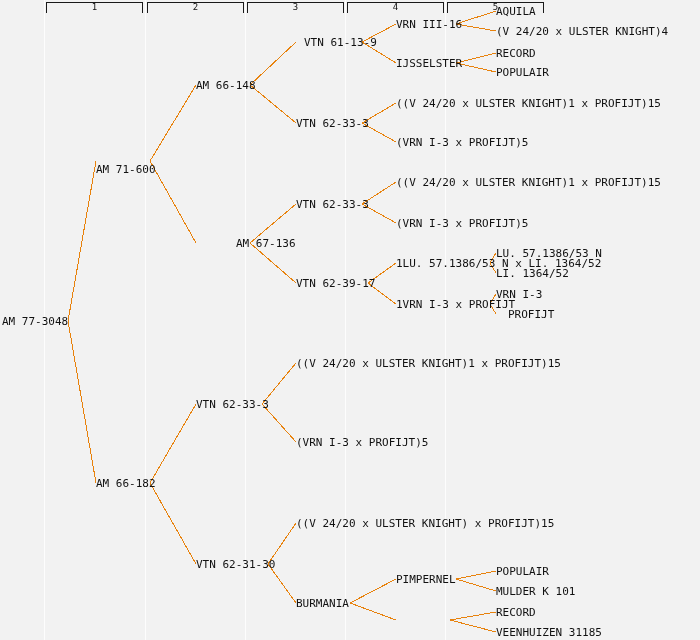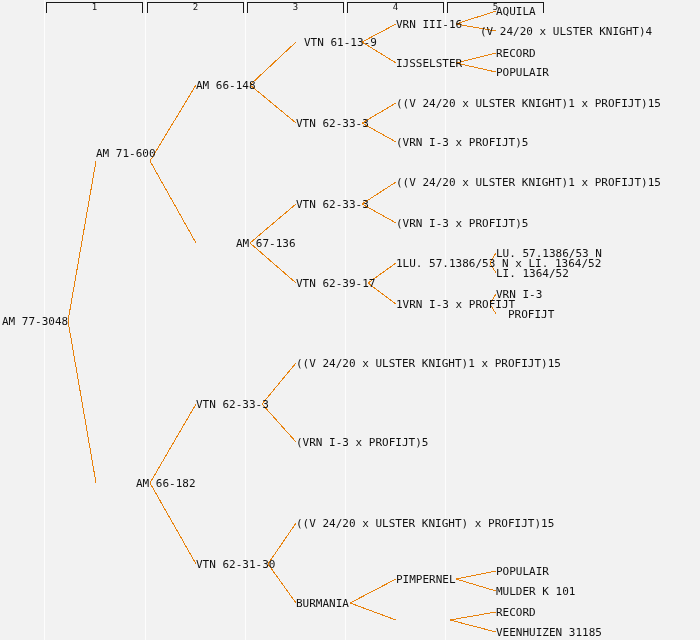--- a/index.html
+++ b/index.html
@@ -107,22 +107,22 @@
       </div>
       <div class="gen-header" style="left: 347px; top: 2px; width: 97px;">
         <div class="num">4</div>
       </div>
       <div class="gen-header" style="left: 447px; top: 2px; width: 97px;">
         <div class="num">5</div>
       </div>
     </div>
   <div id="nodes">
       <div class="node" style="left: 2px; top: 316px; color: rgb(17, 17, 17);">AM 77-3048</div>
-      <div class="node" style="left: 96px; top: 148px; color: rgb(17, 17, 17);">AM 71-600</div>
-      <div class="node" style="left: 96px; top: 478px; color: rgb(17, 17, 17); margin-left: 40px;">AM 66-182</div>
+      <div class="node" style="left: 96px; top: 164px; color: rgb(17, 17, 17);">AM 71-600</div>
+      <div class="node" style="left: 96px; top: 478px; color: rgb(17, 17, 17);">AM 66-182</div>
       <div class="node" style="left: 196px; top: 80px; color: rgb(17, 17, 17);">AM 66-148</div>
       <div class="node" style="left: 196px; top: 238px; color: rgb(17, 17, 17); margin-left: 40px;">AM 67-136</div>
       <div class="node" style="left: 196px; top: 399px; color: rgb(17, 17, 17);">VTN 62-33-3</div>
       <div class="node" style="left: 196px; top: 559px; color: rgb(17, 17, 17);">VTN 62-31-30</div>
       <div class="node" style="left: 304px; top: 37px; color: rgb(17, 17, 17);">VTN 61-13-9</div>
       <div class="node" style="left: 296px; top: 118px; color: rgb(17, 17, 17);">VTN 62-33-3</div>
       <div class="node" style="left: 296px; top: 199px; color: rgb(17, 17, 17);">VTN 62-33-3</div>
       <div class="node" style="left: 296px; top: 278px; color: rgb(17, 17, 17);">VTN 62-39-17</div>
       <div class="node" style="left: 296px; top: 358px; color: rgb(17, 17, 17);">((V 24/20 x ULSTER KNIGHT)1 x PROFIJT)15</div>
       <div class="node" style="left: 296px; top: 437px; color: rgb(17, 17, 17);">(VRN I-3 x PROFIJT)5</div>
@@ -132,21 +132,21 @@
       <div class="node" style="left: 396px; top: 58px; color: rgb(17, 17, 17);">IJSSELSTER</div>
       <div class="node" style="left: 396px; top: 98px; color: rgb(17, 17, 17);">((V 24/20 x ULSTER KNIGHT)1 x PROFIJT)15</div>
       <div class="node" style="left: 396px; top: 137px; color: rgb(17, 17, 17);">(VRN I-3 x PROFIJT)5</div>
       <div class="node" style="left: 396px; top: 177px; color: rgb(17, 17, 17);">((V 24/20 x ULSTER KNIGHT)1 x PROFIJT)15</div>
       <div class="node" style="left: 396px; top: 218px; color: rgb(17, 17, 17);">(VRN I-3 x PROFIJT)5</div>
       <div class="node" style="left: 396px; top: 258px; color: rgb(17, 17, 17);">1LU. 57.1386/53 N x LI. 1364/52</div>
       <div class="node" style="left: 396px; top: 299px; color: rgb(17, 17, 17);">1VRN I-3 x PROFIJT</div>
       <div class="node" style="left: 396px; top: 574px; color: rgb(17, 17, 17);">PIMPERNEL</div>
       <div class="node" style="left: 396px; top: 615px; color: rgb(17, 17, 17); margin-top: 38px;">LIBERTAS</div>
       <div class="node" style="left: 496px; top: 6px; color: rgb(17, 17, 17);">AQUILA</div>
-      <div class="node" style="left: 480px; top: 26px; color: rgb(17, 17, 17);">(V 24/20 x ULSTER KNIGHT)4</div>
+      <div class="node" style="left: 496px; top: 26px; color: rgb(17, 17, 17);">(V 24/20 x ULSTER KNIGHT)4</div>
       <div class="node" style="left: 496px; top: 48px; color: rgb(17, 17, 17);">RECORD</div>
       <div class="node" style="left: 496px; top: 67px; color: rgb(17, 17, 17);">POPULAIR</div>
       <div class="node" style="left: 496px; top: 248px; color: rgb(17, 17, 17);">LU. 57.1386/53 N</div>
       <div class="node" style="left: 496px; top: 268px; color: rgb(17, 17, 17);">LI. 1364/52</div>
       <div class="node" style="left: 496px; top: 289px; color: rgb(17, 17, 17);">VRN I-3</div>
       <div class="node" style="left: 508px; top: 309px; color: rgb(17, 17, 17);">PROFIJT</div>
       <div class="node" style="left: 496px; top: 566px; color: rgb(17, 17, 17);">POPULAIR</div>
       <div class="node" style="left: 496px; top: 586px; color: rgb(17, 17, 17);">MULDER K 101</div>
       <div class="node" style="left: 496px; top: 607px; color: rgb(17, 17, 17);">RECORD</div>
       <div class="node" style="left: 496px; top: 627px; color: rgb(17, 17, 17);">VEENHUIZEN 31185</div>

